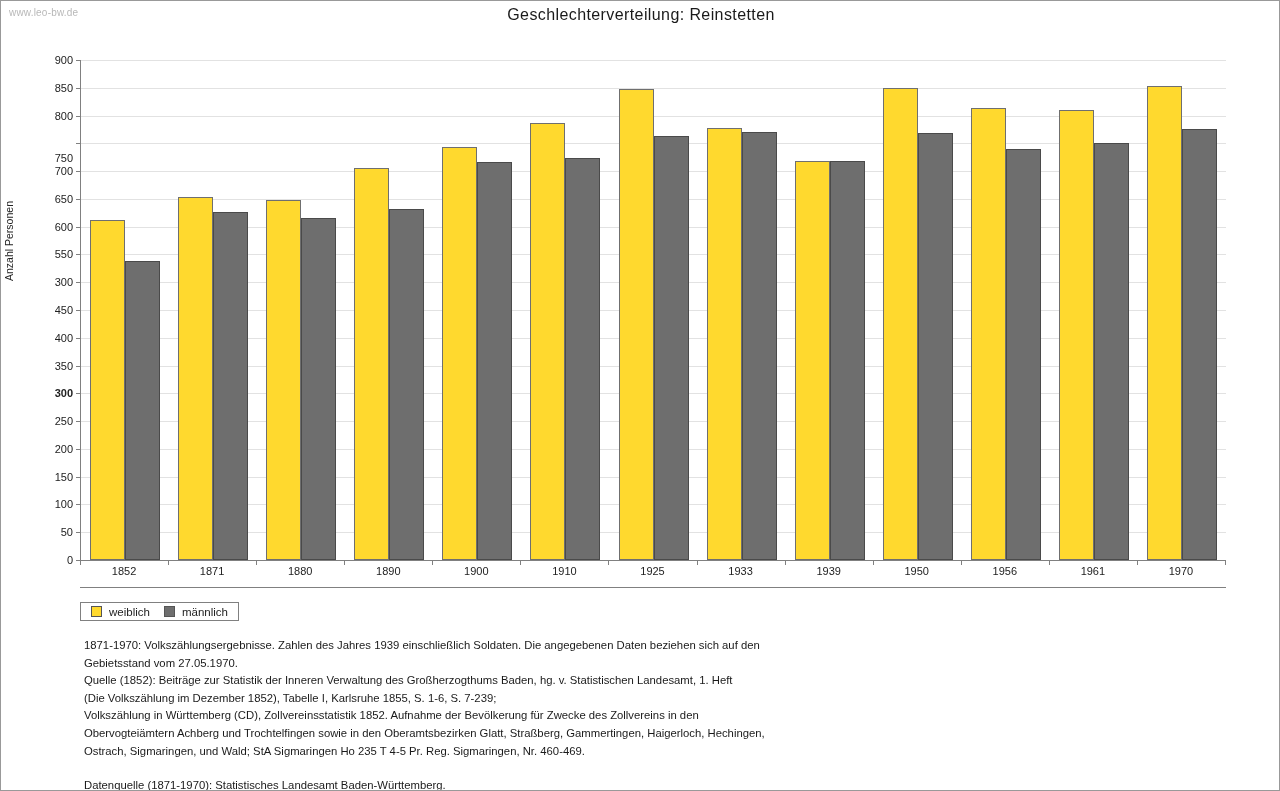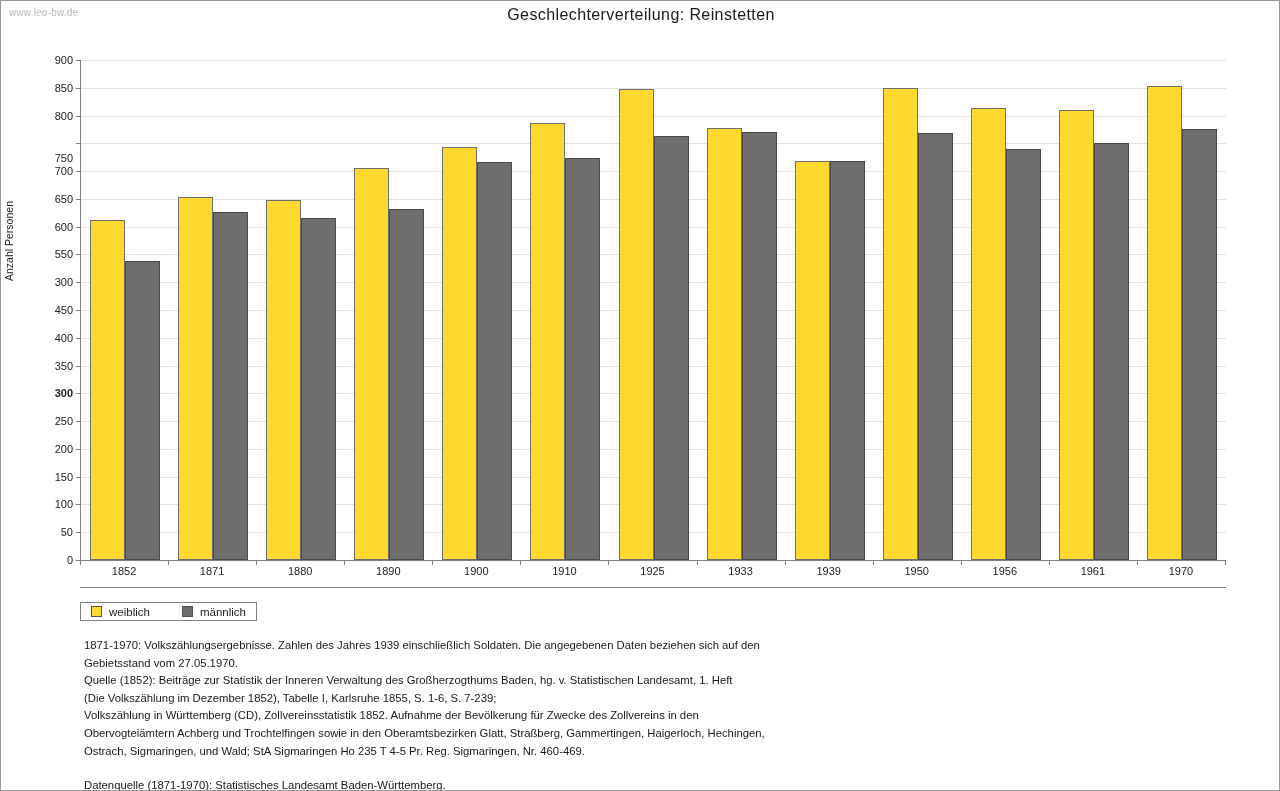--- a/index.html
+++ b/index.html
@@ -136,21 +136,21 @@
     border: 1px solid #808080;
     background: #ffffff;
     display: flex;
     align-items: center;
     padding: 0 10px;
     box-sizing: border-box;
   }
   .legend-item {
     display: flex;
     align-items: center;
-    margin-right: 32px;
+    margin-right: 14px;
     font-size: 11.5px;
     color: #222;
   }
   .legend-item:last-child { margin-right: 0; }
   .swatch {
     width: 11px;
     height: 11px;
     border: 1px solid #555;
     margin-right: 7px;
     box-sizing: border-box;

